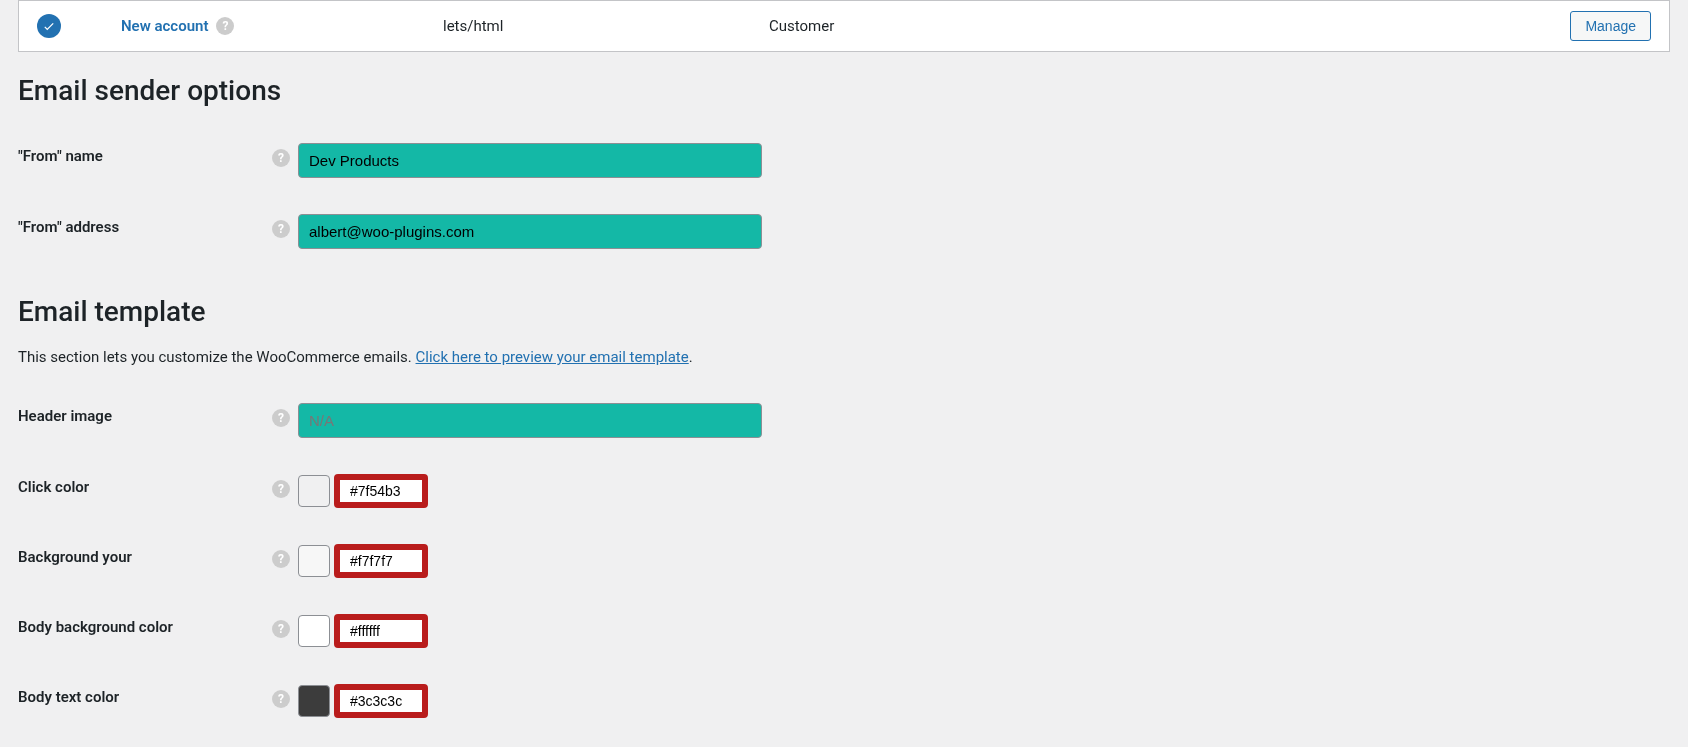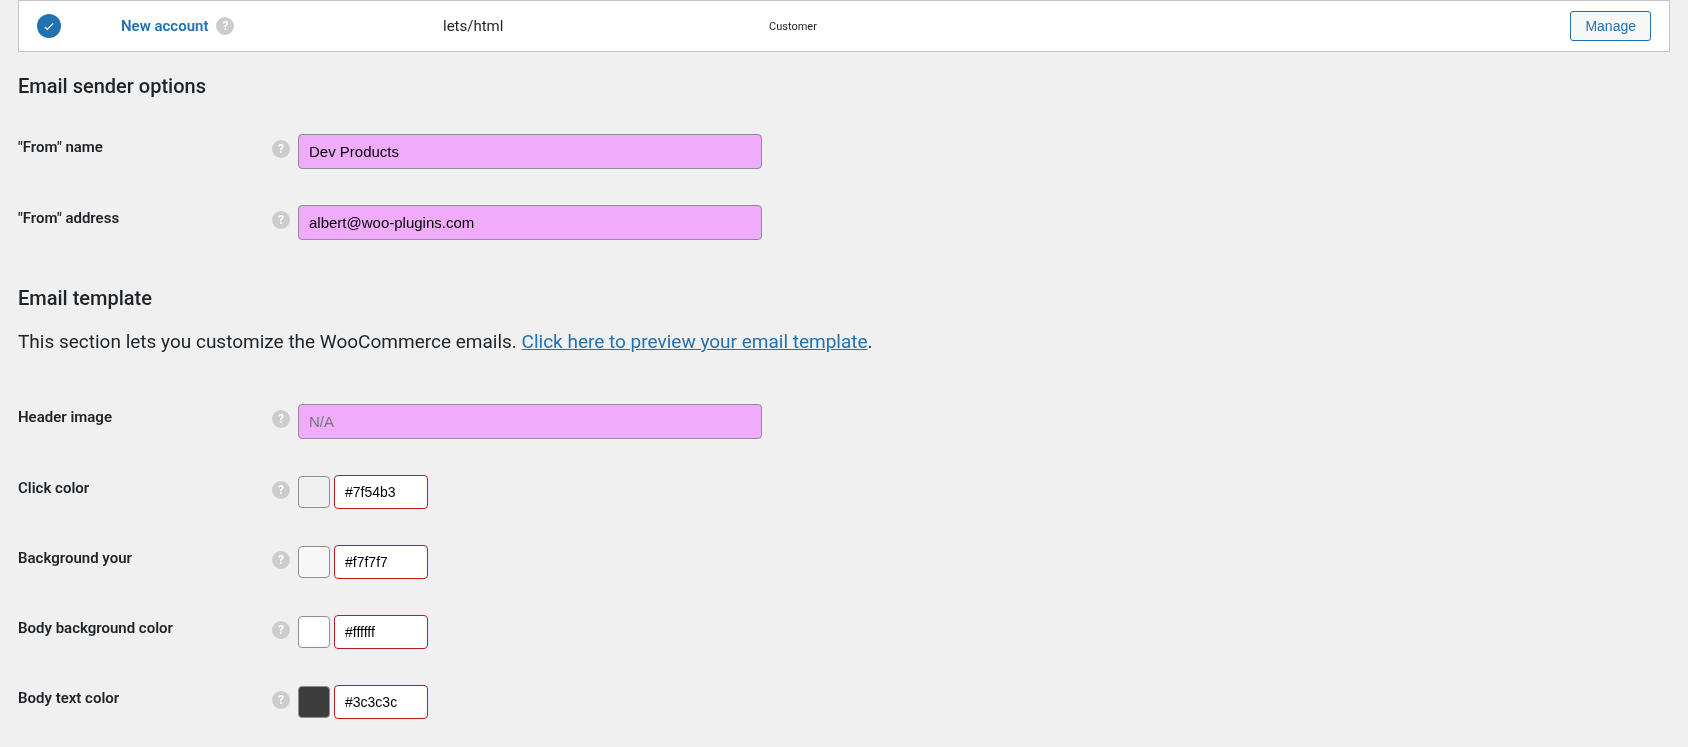--- a/index.html
+++ b/index.html
@@ -56,21 +56,21 @@
       font-size: 15px;
       margin-left: 8px;
     }
     .content-type-col {
       width: 326px;
       font-size: 15px;
       color: #1d2327;
     }
     .recipient-col {
       flex: 1;
-      font-size: 11px;
+      font-size: 15px;
       color: #1d2327;
     }
     .manage-col {
       display: flex;
       justify-content: flex-end;
       border-radius: 14px;
     }
     .manage-button {
       color: #2271b1;
       border: 1px solid #2271b1;
@@ -88,21 +88,21 @@
       display: inline-flex;
       align-items: center;
       justify-content: center;
       color: #fff;
       font-size: 12px;
       font-weight: 700;
       cursor: help;
       flex-shrink: 0;
     }
     h2 {
-      font-size: 20px;
+      font-size: 28px;
       font-weight: 500;
       color: #1d2327;
       margin-bottom: 18px;
     }
     .form-table {
       width: 100%;
       border-collapse: collapse;
     }
     .form-table tr {
       vertical-align: top;
@@ -121,50 +121,50 @@
     }
     .form-table td.field-cell {
       padding: 18px 0;
     }
     .text-input {
       width: 464px;
       padding: 6px 10px;
       border: 1px solid #8c8f94;
       border-radius: 4px;
       font-size: 15px;
-      background: #f0abfc;
+      background: #14b8a6;
       height: 35px;
     }
     .text-input::placeholder {
       color: #777;
     }
     .color-wrap {
       display: flex;
       align-items: center;
       gap: 4px;
     }
     .color-swatch {
       width: 32px;
       height: 32px;
       border: 1px solid #8c8f94;
       border-radius: 4px;
       cursor: pointer;
     }
     .color-input {
       width: 94px;
       padding: 6px 10px;
-      border: 1px solid #b91c1c;
+      border: 6px solid #b91c1c;
       border-radius: 4px;
       font-size: 14px;
       background: #fff;
       height: 34px;
     }
     .section-desc {
-      margin-bottom: 29px;
-      font-size: 19px;
+      margin-bottom: 16px;
+      font-size: 15px;
       line-height: 1.5;
       color: #1d2327;
     }
     .section-desc a {
       color: #2271b1;
       text-decoration: underline;
     }
     .section-block {
       margin-bottom: 22px;
     }

